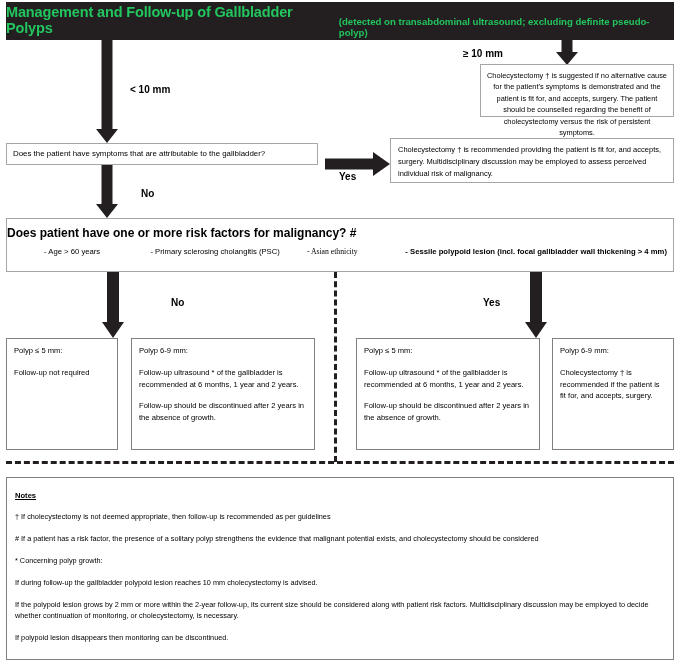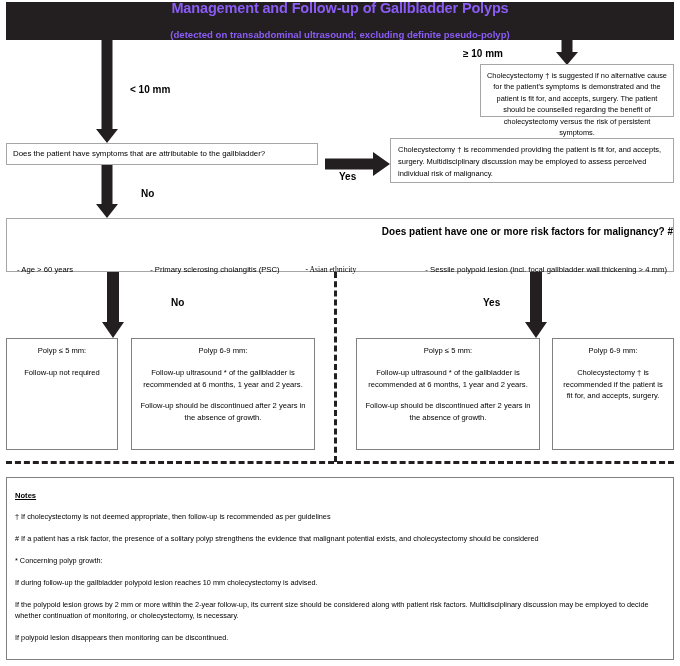--- a/index.html
+++ b/index.html
@@ -17,23 +17,22 @@
   }
 
   
   .title-bar {
     position: absolute;
     left: 6px;
     top: 2px;
     width: 668px;
     height: 38px;
     background: #231f20;
-    color: #8b5cf6;
+    color: #22c55e;
     display: flex;
-    flex-direction: column;
     align-items: center;
     justify-content: center;
     box-sizing: border-box;
   }
   .title-main {
     font-size: 14.5px;
     font-weight: bold;
     letter-spacing: -0.15px;
     line-height: 1.1;
   }
@@ -73,46 +72,45 @@
     left: 390px; top: 138px; width: 284px; height: 45px;
     padding: 5px 7px;
     font-size: 7.5px;
     line-height: 1.6;
   }
   #box-riskfactors {
     left: 6px; top: 218px; width: 668px; height: 54px;
     padding: 6px 0 0 0;
   }
   .rf-title {
-    text-align: right;
-    font-size: 10px;
-    font-weight: bold;
-    margin-bottom: 24px;
+    text-align: left;
+    font-size: 12px;
+    font-weight: bold;
+    margin-bottom: 4px;
   }
   .rf-row {
     display: flex;
     align-items: flex-start;
     font-size: 7.7px;
     padding: 0 6px;
   }
-  .rf-item { white-space: nowrap; }
+  .rf-item { white-space: nowrap; margin-left: 27px; }
   .rf-1 { width: 150px; padding-left: 4px; }
   .rf-2 { width: 175px; }
   .rf-3 { width: 135px; font-family: Liberation Serif, serif; }
-  .rf-4 { flex: 1; }
+  .rf-4 { flex: 1; font-weight: bold; }
 
   .polyp-box {
     position: absolute;
     border: 1px solid #808080;
     background: #ffffff;
     box-sizing: border-box;
     padding: 6px 7px;
     font-size: 7.6px;
     line-height: 1.55;
-    text-align: center;
   }
   #polyp-a { left: 6px;   top: 338px; width: 112px; height: 112px; }
   #polyp-b { left: 131px; top: 338px; width: 184px; height: 112px; }
   #polyp-c { left: 356px; top: 338px; width: 184px; height: 112px; }
   #polyp-d { left: 552px; top: 338px; width: 122px; height: 112px; }
   .polyp-head { margin-bottom: 10px; }
   .polyp-para { margin-bottom: 10px; }
   .polyp-para:last-child { margin-bottom: 0; }
 
   

